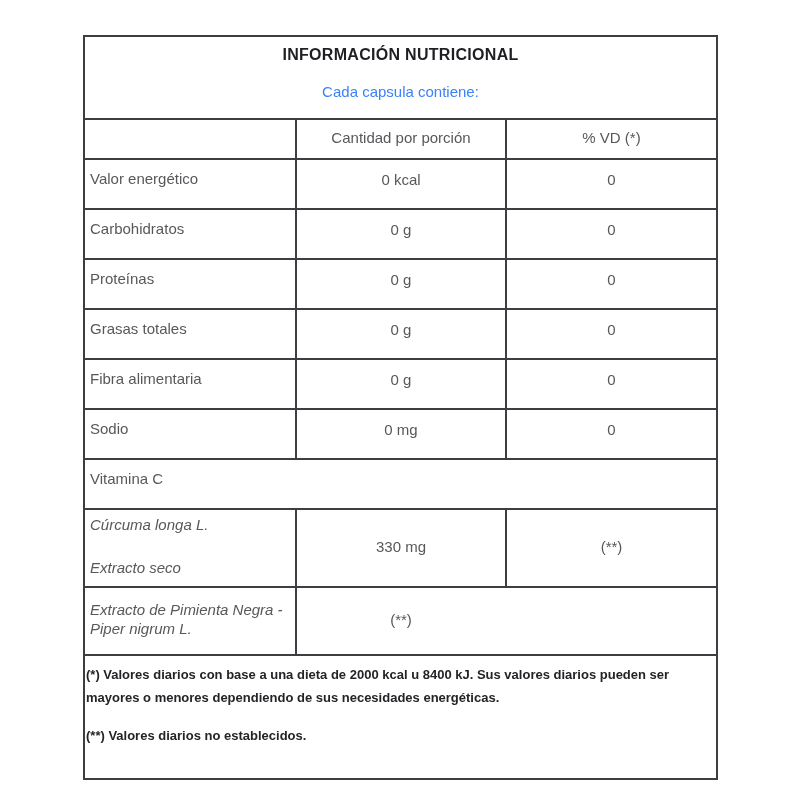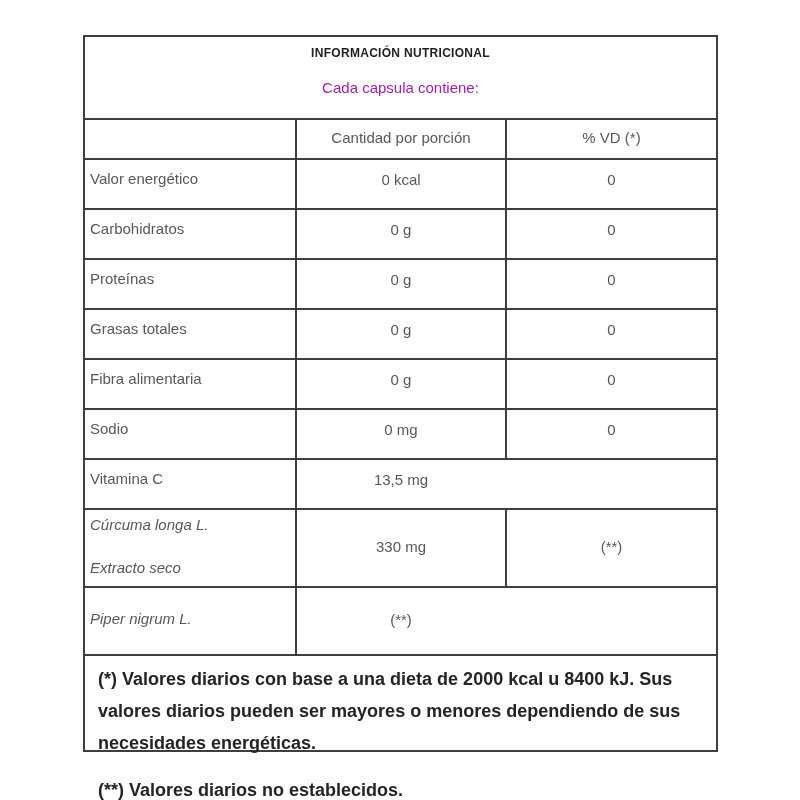--- a/index.html
+++ b/index.html
@@ -25,29 +25,29 @@
     background: #ffffff;
     color: #58585c;
   }
   
   .title-block {
     height: 81px;
     text-align: center;
   }
   .title {
     padding-top: 9px;
-    font-size: 12px;
+    font-size: 16px;
     font-weight: bold;
     letter-spacing: 0.3px;
     color: #1f1f23;
   }
   .subtitle {
     margin-top: 19px;
     font-size: 15px;
-    color: #a21caf;
+    color: #3b82f6;
   }
   
   .grid-row {
     display: grid;
     grid-template-columns: 210px 210px 1fr;
     border-top: 2px solid #3e3e42;
   }
   .cell {
     display: flex;
     align-items: center;
@@ -72,24 +72,24 @@
   .row-7 { height: 76px; }
   .row-8 { height: 66px; }
   .row-7 .cell, .row-8 .cell { padding-bottom: 4px; }
   .italic { font-style: italic; }
   .label-line { line-height: 1.3; }
   .row-7 .label-line + .label-line { margin-top: 23px; }
   .row-8 .label-line + .label-line { }
   
   .footer {
     border-top: 2px solid #3e3e42;
-    height: 96px;
+    height: 124px;
     box-sizing: border-box;
-    padding: 7px 10px 0 13px;
-    font-size: 18px;
+    padding: 7px 10px 0 1px;
+    font-size: 13px;
     font-weight: bold;
     color: #242428;
     line-height: 1.78;
   }
   .foot { margin: 0; }
   .foot + .foot { margin-top: 15px; }
 </style>
 </head>
 <body>
 
@@ -147,32 +147,32 @@
           <div class="cell label-cell">
             <div class="label-line">Sodio</div>
           </div>
           <div class="cell value-cell">0 mg</div>
           <div class="cell vd-cell">0</div>
         </div>
         <div class="grid-row data-row row-6">
           <div class="cell label-cell">
             <div class="label-line">Vitamina C</div>
           </div>
-          <div class="cell value-cell">13,5 mg</div>
         </div>
         <div class="grid-row data-row row-7">
           <div class="cell label-cell italic">
             <div class="label-line">Cúrcuma longa L.</div>
             <div class="label-line">Extracto seco</div>
           </div>
           <div class="cell value-cell">330 mg</div>
           <div class="cell vd-cell">(**)</div>
         </div>
         <div class="grid-row data-row row-8">
           <div class="cell label-cell italic">
+            <div class="label-line">Extracto de Pimienta Negra -</div>
             <div class="label-line">Piper nigrum L.</div>
           </div>
           <div class="cell vd-cell">(**)</div>
         </div>
       </div>
 
     <div class="footer">
       <p class="foot">(*) Valores diarios con base a una dieta de 2000 kcal u 8400 kJ. Sus valores diarios pueden ser mayores o menores dependiendo de sus necesidades energéticas.</p>
       <p class="foot">(**) Valores diarios no establecidos.</p>
     </div>

